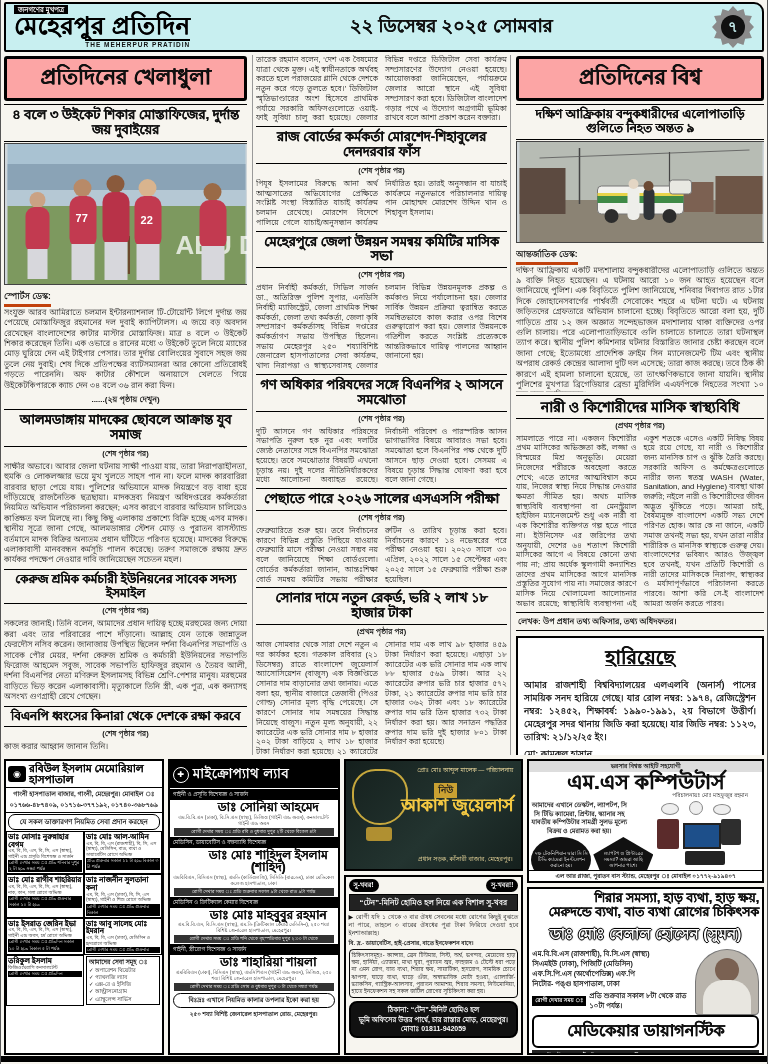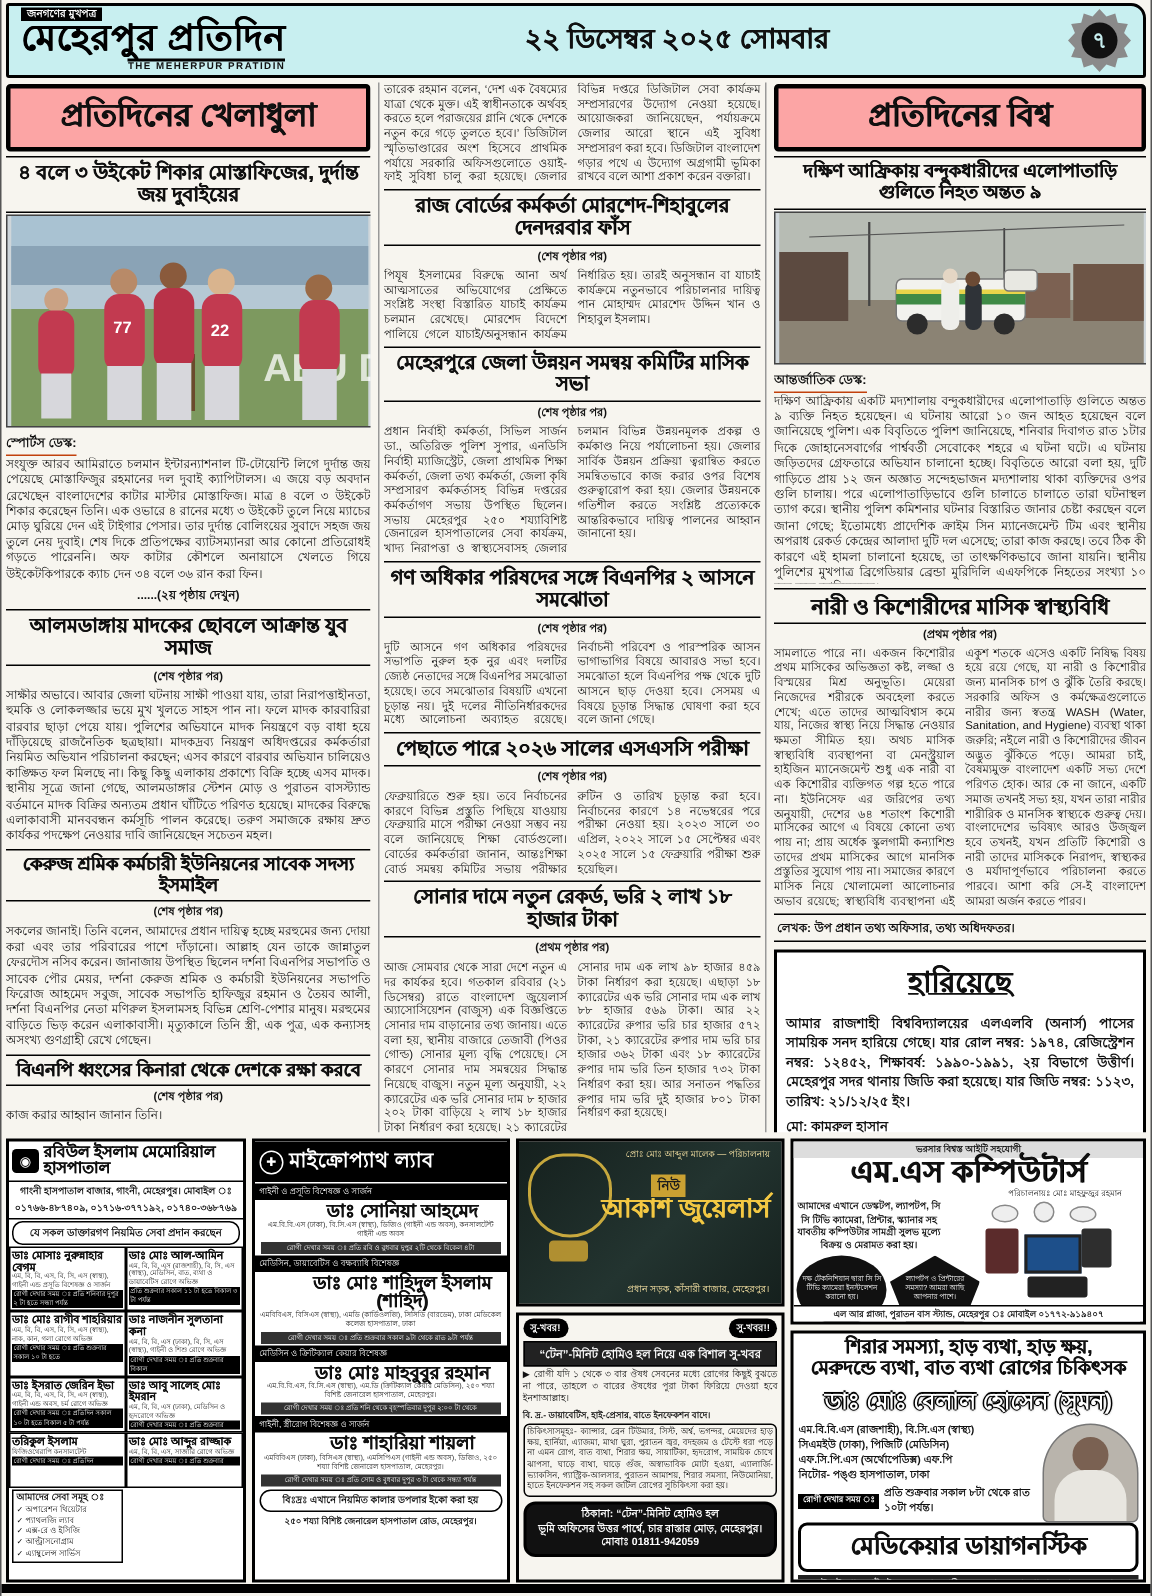--- a/index.html
+++ b/index.html
@@ -49,21 +49,21 @@
   }
   .headline{
     font-weight:bold;text-align:center;line-height:1.15;
     border-top:1.5px solid #000;border-bottom:1.5px solid #000;
     padding:3px 1px;margin:3px 0 1px 0;text-shadow:.4px 0 #000;
   }
   .h-lg{font-size:14px;}
   .h-md{font-size:13px;}
   .h-sm{font-size:12px;}
   .contnote{text-align:center;font-size:7.5px;font-weight:bold;margin:1px 0 2px 0;}
-  .desk{font-size:8.5px;font-weight:bold;border-bottom:1px solid #c2410c;display:inline-block;margin:2px 0 1px 0;}
+  .desk{font-size:8.5px;font-weight:bold;border-bottom:3px solid #c2410c;display:inline-block;margin:2px 0 1px 0;}
   .body{font-size:8px;line-height:1.3;text-align:justify;word-break:break-word;}
   .body2{font-size:7.6px;line-height:1.28;text-align:justify;columns:2;column-gap:7px;word-break:break-word;}
   .endnote{text-align:center;font-size:8px;font-weight:bold;margin:2px 0;}
   .photo{width:100%;border:1px solid #444;display:block;background:#cfd6da;}
   .author-line{border-top:1px solid #000;border-bottom:1px solid #000;font-size:8px;font-weight:bold;padding:2px;margin-top:3px;}
   
   .lost{border:2.5px solid #000;margin-top:5px;padding:4px 6px;background:#fff;}
   .lost-title{text-align:center;font-size:19px;font-weight:bold;text-decoration:underline;margin:1px 0 4px 0;text-shadow:.4px 0 #000;}
   .lost-body{font-size:9px;line-height:1.45;text-align:justify;font-weight:bold;}
   .lost-sig{text-align:left;font-size:9px;font-weight:bold;margin-top:4px;line-height:1.5;}
@@ -120,21 +120,21 @@
   .ms-mgr{font-size:5.5px;text-align:right;padding-right:14px;}
   .ms-row{display:flex;gap:2px;padding:1px 2px;}
   .ms-body{font-size:6.3px;font-weight:bold;text-align:center;width:96px;line-height:1.35;}
   .ms-blob{background:#111;color:#fff;font-size:4.8px;text-align:center;border-radius:50%;width:54px;height:40px;display:flex;align-items:center;justify-content:center;padding:3px;line-height:1.25;flex:none;}
   .ms-products{flex:1;position:relative;background:#fff;}
   .ms-box{position:absolute;background:#3a3a3a;border-radius:2px;}
   .ms-screen{position:absolute;background:#1d4f8a;border:2px solid #222;}
   .ms-cam{position:absolute;background:#eee;border:1px solid #888;border-radius:50%;}
   .ms-addr{position:absolute;left:0;right:0;bottom:0;border-top:1.5px solid #000;font-size:5.8px;font-weight:bold;text-align:center;background:#fff;}
   .belal{border:2px solid #000;flex:1;padding:2px 3px;overflow:hidden;background:#fff;}
-  .belal-top{font-size:12.5px;font-weight:bold;text-align:center;line-height:1.15;text-shadow:.4px 0 #000;}
+  .belal-top{font-size:12.5px;font-weight:bold;text-align:right;line-height:1.15;text-shadow:.4px 0 #000;}
   .belal-name{font-size:15px;font-weight:bold;text-align:center;margin:2px 0;letter-spacing:.2px;color:#fff;text-shadow:-1px 0 #000,1px 0 #000,0 -1px #000,0 1px #000,0 0 2px #000;}
   .belal-mid{display:flex;gap:3px;}
   .belal-quals{flex:1;font-size:7px;font-weight:bold;line-height:1.45;}
   .belal-photo{width:62px;height:64px;background:#b9b4ac;border:1px solid #777;border-radius:50% 50% 4px 4px;position:relative;flex:none;}
   .belal-head{position:absolute;left:19px;top:8px;width:24px;height:24px;background:#7a6152;border-radius:50%;}
   .belal-bodyshape{position:absolute;left:7px;top:30px;width:48px;height:34px;background:#e8e6e0;border-radius:20px 20px 0 0;}
   .belal-hours{display:flex;align-items:center;gap:3px;font-size:7px;font-weight:bold;margin:2px 0;}
   .belal-hours .tag{background:#000;color:#fff;font-size:5.5px;padding:1px 3px;flex:none;}
   .clinic-name{border:2px solid #000;border-radius:6px;text-align:center;font-size:16px;font-weight:bold;text-shadow:.5px 0 #000;padding:1px;}
   .clinic-addr{font-size:6.4px;font-weight:bold;text-align:center;background:#222;color:#fff;margin-top:2px;padding:1px;}
@@ -319,25 +319,20 @@
         <div class="doc">
             <div class="doc-name">ডাঃ আবু সালেহ মোঃ ইমরান</div>
             <div class="doc-qual">এম, বি, বি, এস (ঢাকা), মেডিসিন ও হৃদরোগে অভিজ্ঞ</div>
             <div class="doc-hours">রোগী দেখার সময় ঃ প্রতি শুক্রবার</div>
           </div>
         <div class="doc">
             <div class="doc-name">তরিকুল ইসলাম</div>
             <div class="doc-qual">ফিজিওথেরাপি কনসালটেন্ট</div>
             <div class="doc-hours">রোগী দেখার সময় ঃ প্রতিদিন</div>
           </div>
-        <div class="doc">
-            <div class="doc-name">ডাঃ মোঃ আব্দুর রাজ্জাক</div>
-            <div class="doc-qual">এম, বি, বি, এস, সার্জারি রোগে অভিজ্ঞ</div>
-            <div class="doc-hours">রোগী দেখার সময় ঃ প্রতি শুক্রবার</div>
-          </div>
         <div class="doc services">
           <b>আমাদের সেবা সমূহ ঃ</b>
           <div>✓ অপারেশন থিয়েটার</div>
           <div>✓ প্যাথলজি ল্যাব</div>
           <div>✓ এক্স-রে ও ইসিজি</div>
           <div>✓ আল্ট্রাসনোগ্রাম</div>
           <div>✓ এ্যাম্বুলেন্স সার্ভিস</div>
         </div>
       </div>
     </div>

